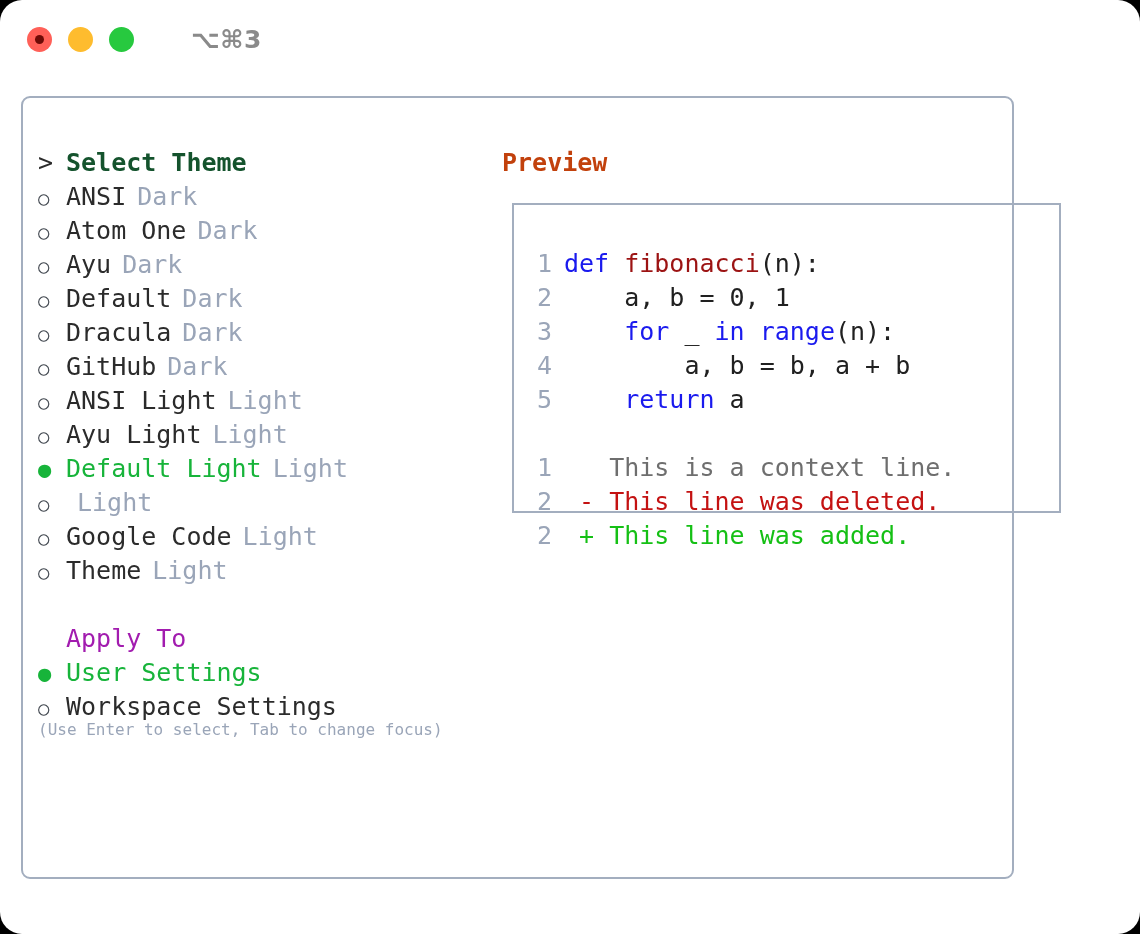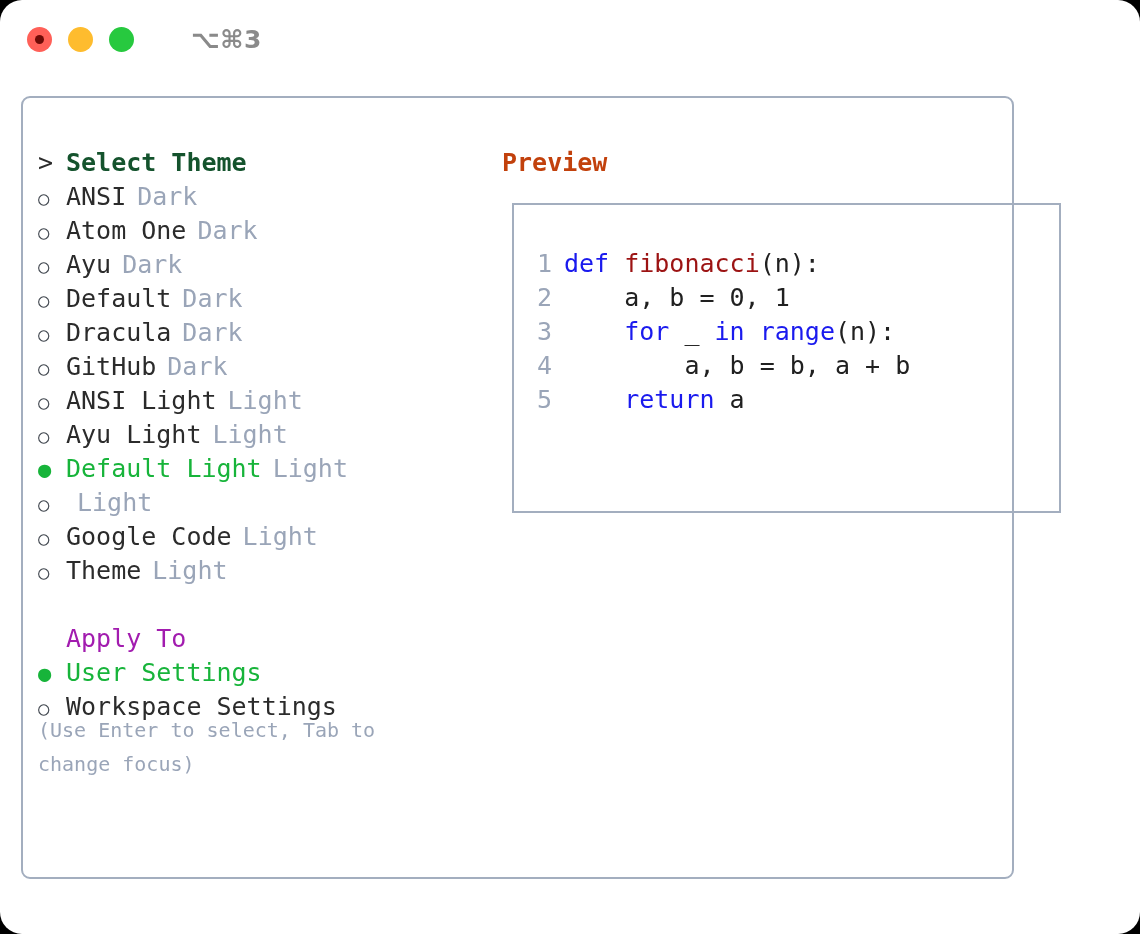--- a/index.html
+++ b/index.html
@@ -137,21 +137,21 @@
   .section-title {
     font-weight: normal;
     color: #a21caf;
   }
 
   .hint {
     position: absolute;
     left: 15px;
     top: 615px;
     width: 420px;
-    font-size: 20px;
+    font-size: 16px;
     line-height: 34px;
     color: #9aa5b8;
   }
 
   
   .right-col {
     position: absolute;
     left: 479px;
     top: 48px;
     width: 495px;
@@ -307,18 +307,23 @@
       <div class="code-box">
         <div class="code-body">
           <div id="code-lines">
               <div class="cline"><span class="ln">1</span><span class="kw">def</span><span class="pl"> </span><span class="fn">fibonacci</span><span class="pl">(n):</span></div>
               <div class="cline"><span class="ln">2</span><span class="pl">    a, b = 0, 1</span></div>
               <div class="cline"><span class="ln">3</span><span class="pl">    </span><span class="kw">for</span><span class="pl"> _ </span><span class="kw">in</span><span class="pl"> </span><span class="kw">range</span><span class="pl">(n):</span></div>
               <div class="cline"><span class="ln">4</span><span class="pl">        a, b = b, a + b</span></div>
               <div class="cline"><span class="ln">5</span><span class="pl">    </span><span class="kw">return</span><span class="pl"> a</span></div>
             </div>
           <div class="gap"></div>
+          <div id="diff-lines">
+              <div class="cline"><span class="ln">1</span><span class="ctx">   This is a context line.</span></div>
+              <div class="cline"><span class="ln">2</span><span class="del"> - This line was deleted.</span></div>
+              <div class="cline"><span class="ln">2</span><span class="add"> + This line was added.</span></div>
+            </div>
         </div>
       </div>
 
     </div>
   </div>
 </div>
 
 </body></html>

